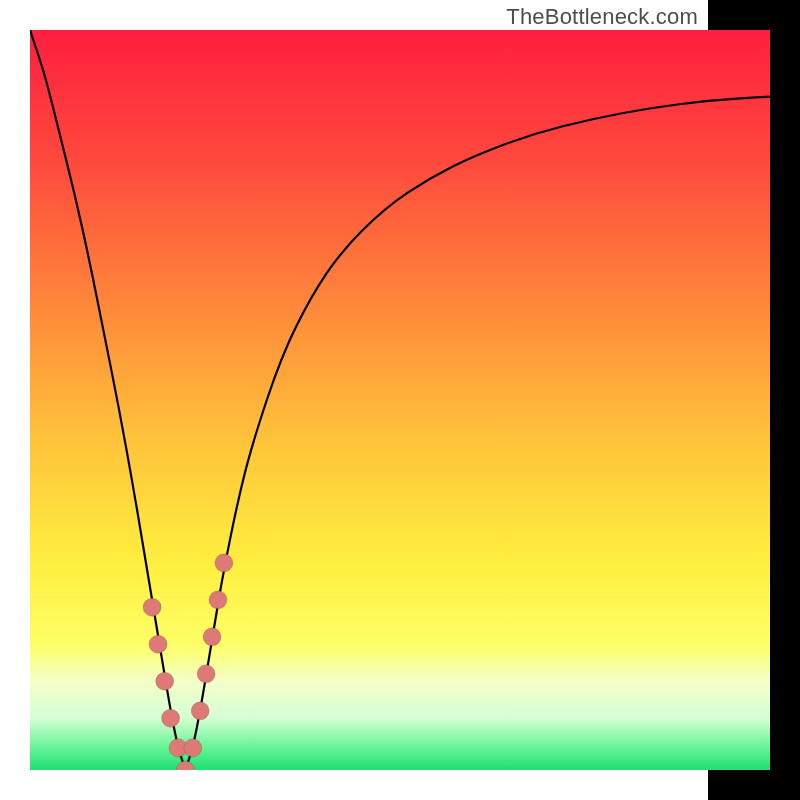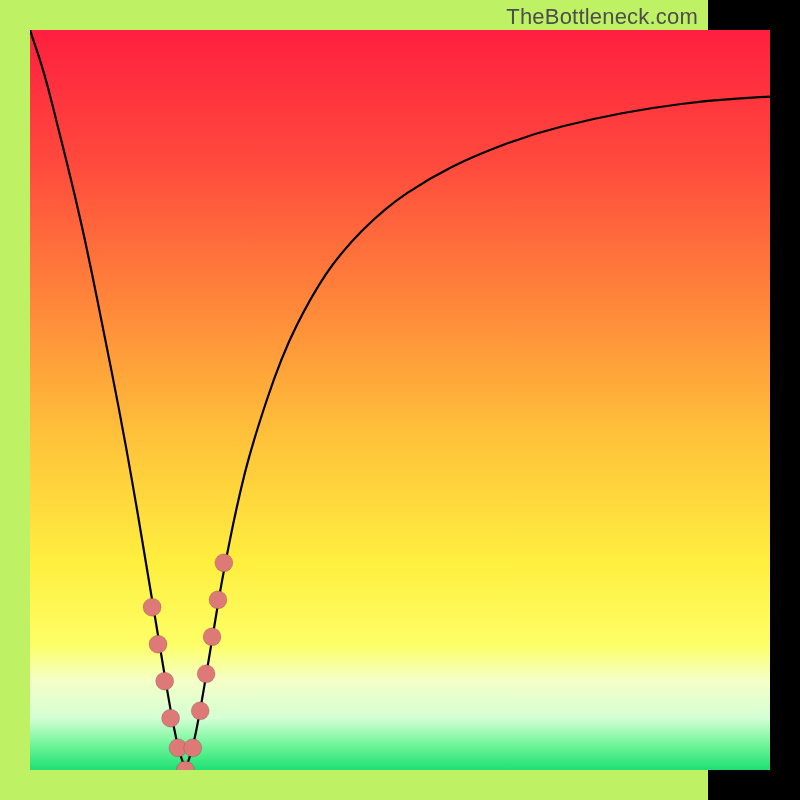--- a/index.html
+++ b/index.html
@@ -8,21 +8,21 @@
     width: 800px;
     height: 800px;
     overflow: hidden;
     background: #000;
     font-family: Arial, Helvetica, sans-serif;
   }
   .frame {
     position: relative;
     width: 708px;
     height: 800px;
-    background: #bef264;
+    background: #ffffff;
   }
   .plot {
     position: absolute;
     left: 30px;
     top: 30px;
     width: 740px;
     height: 740px;
     overflow: hidden;
   }
   .gradient-bg {

